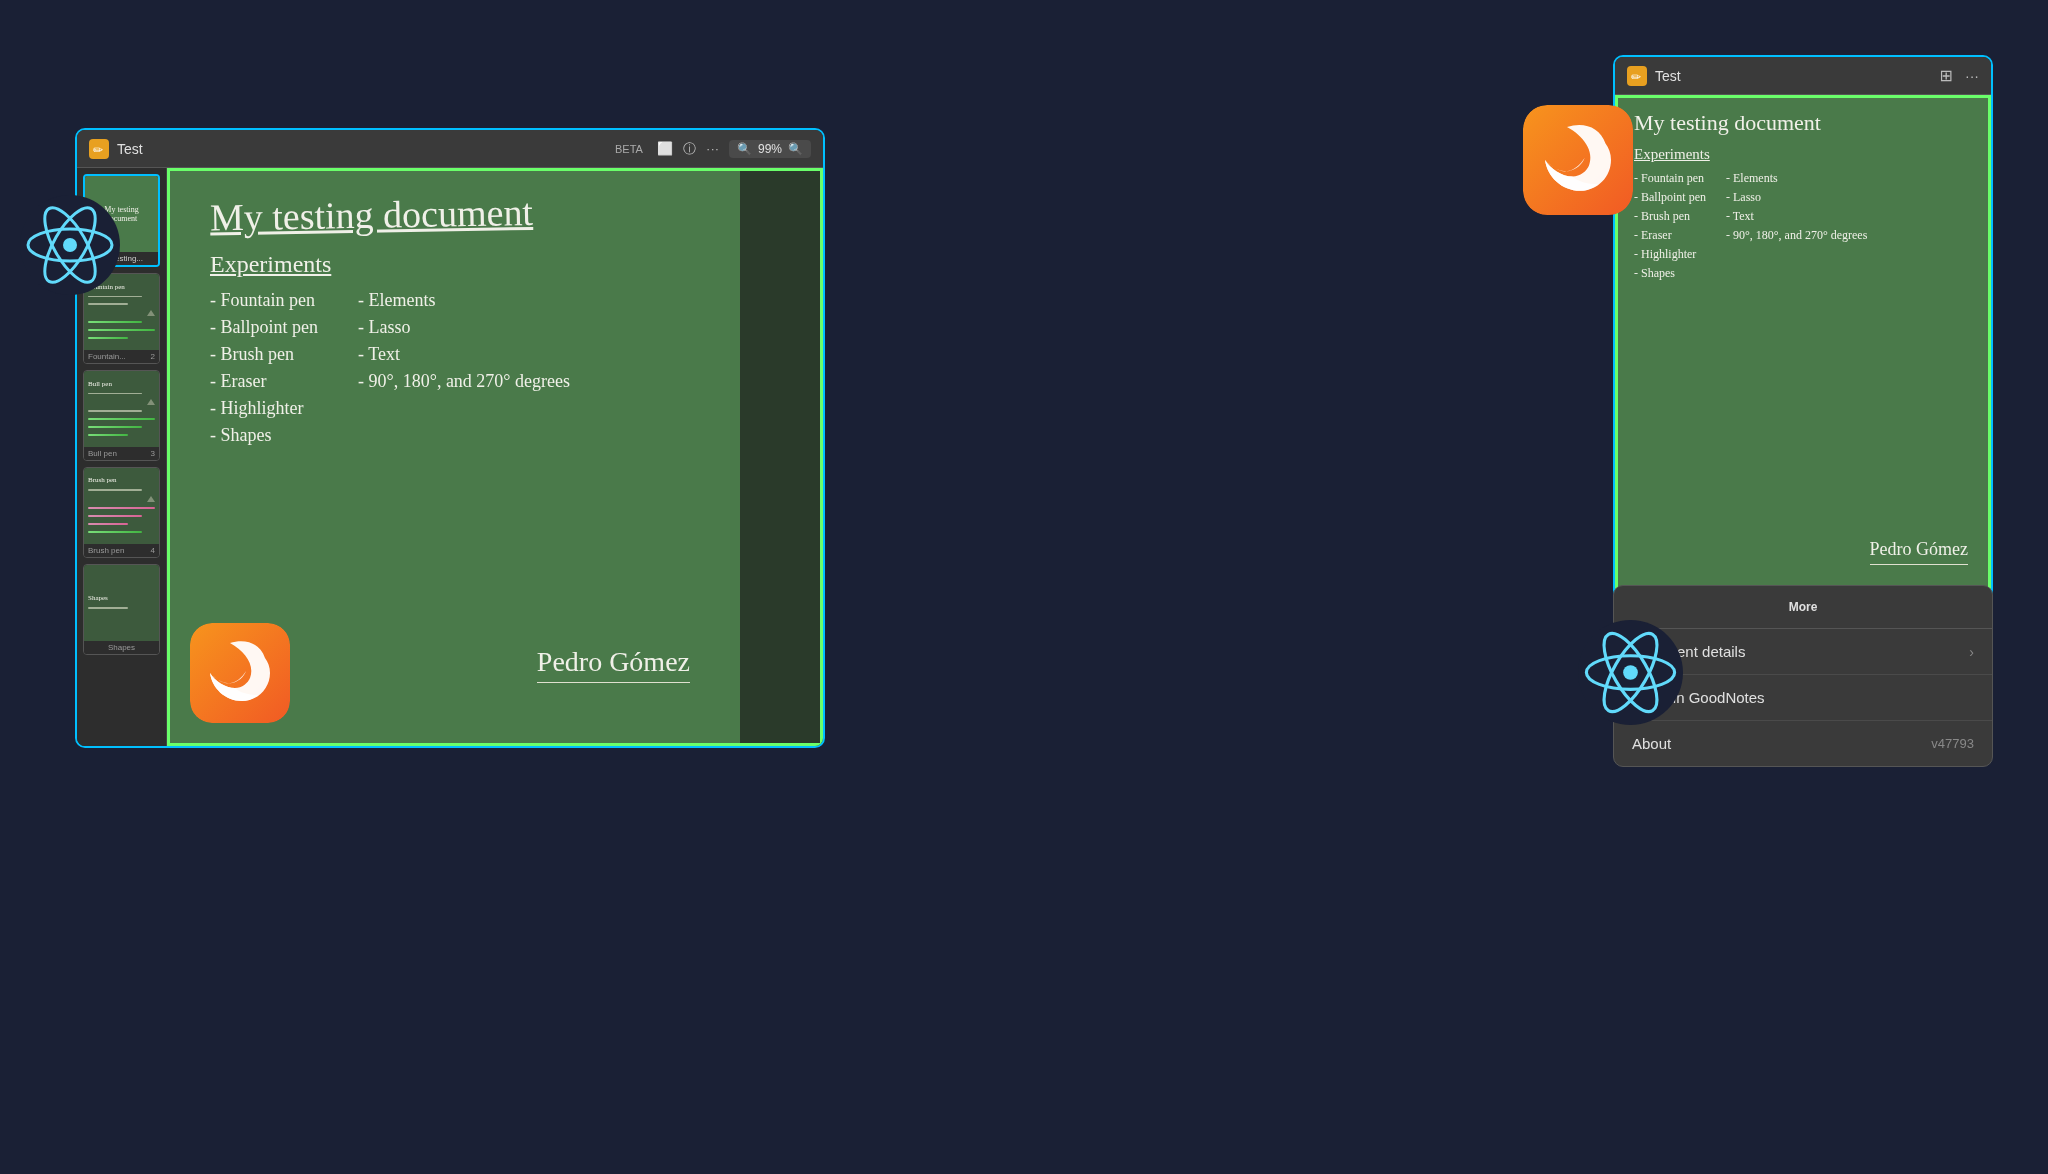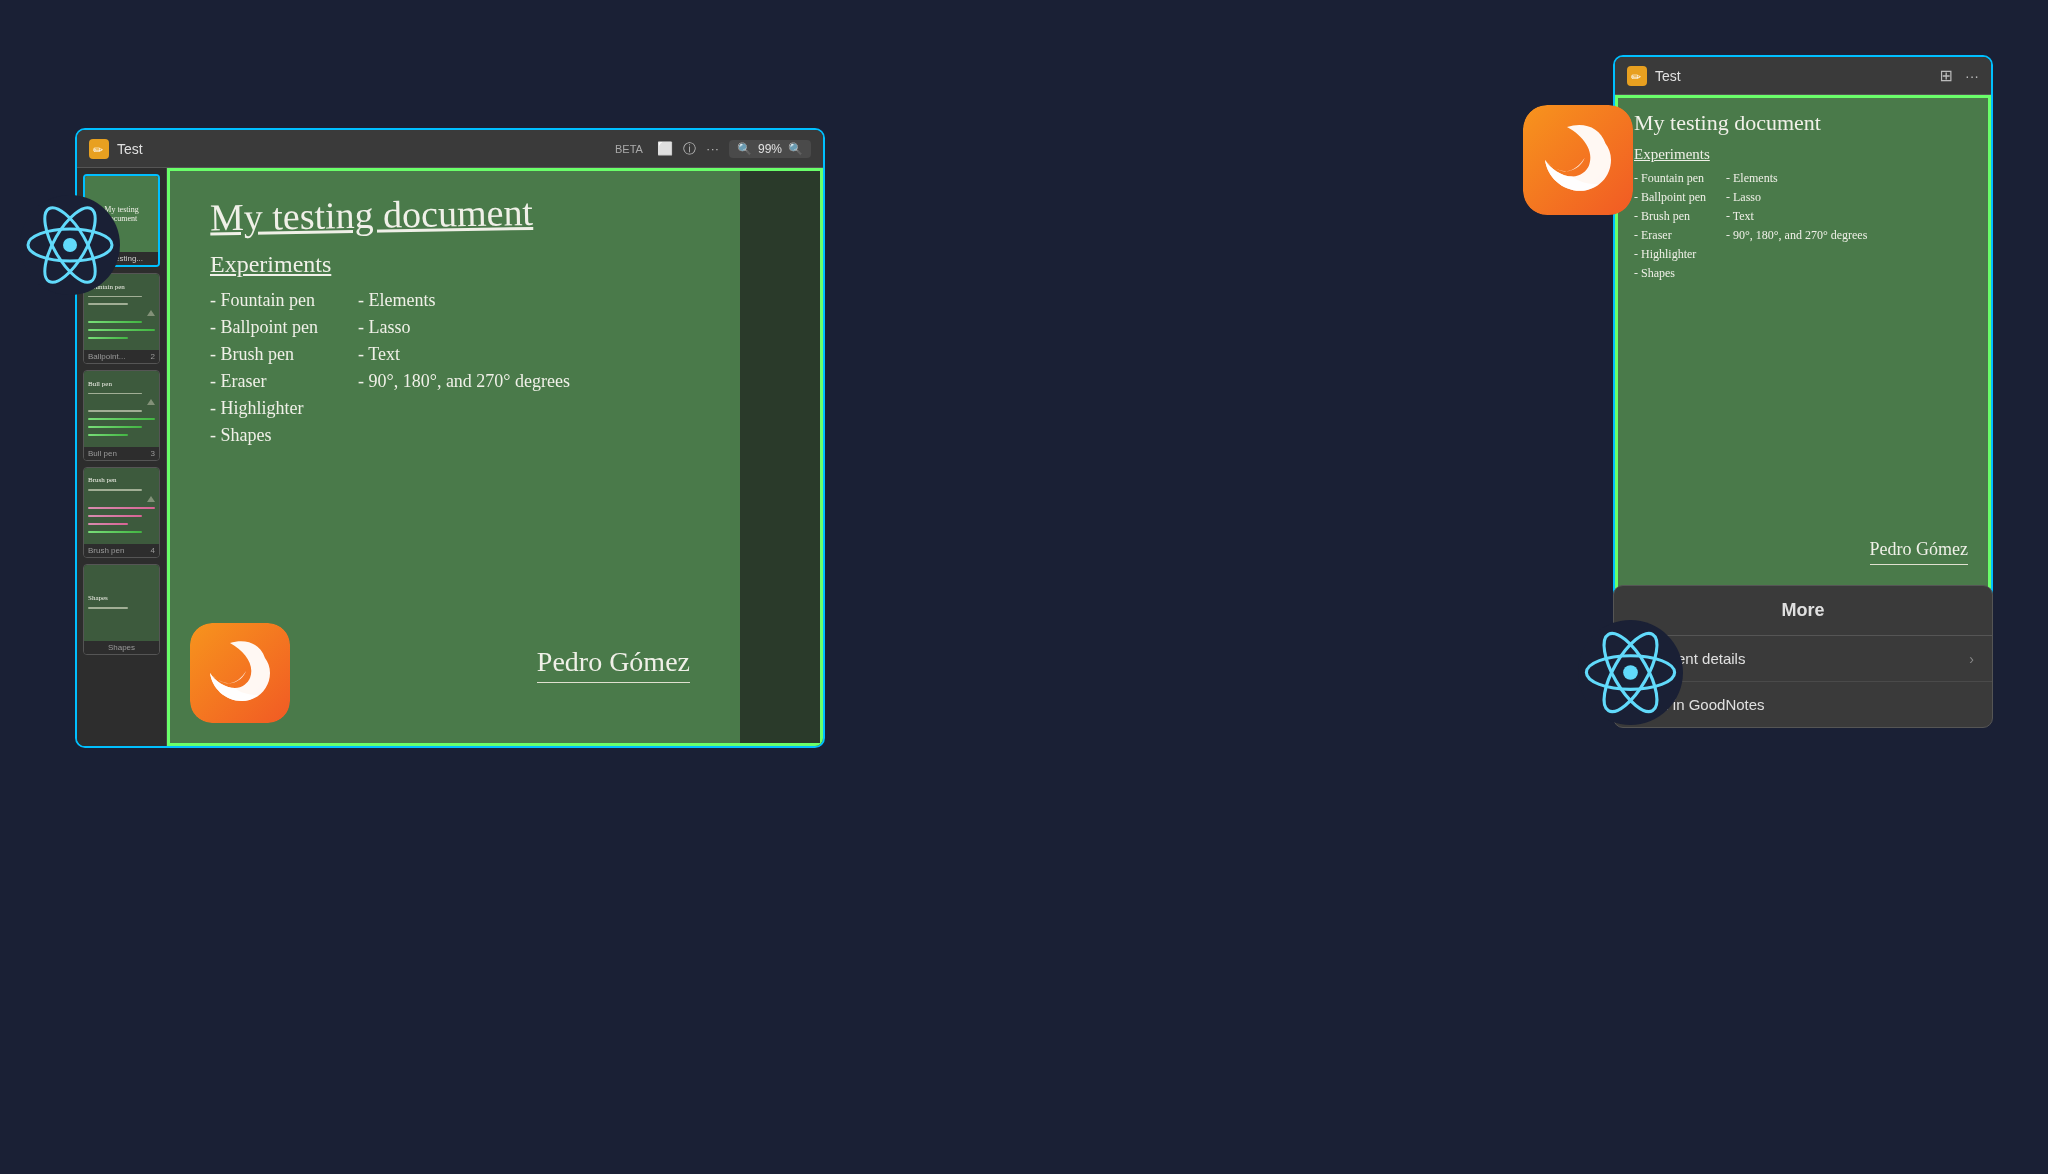--- a/index.html
+++ b/index.html
@@ -328,21 +328,21 @@
       width: 380px;
       background: #3a3a3a;
       border-radius: 10px;
       overflow: hidden;
       border: 1px solid #555;
     }
 
     .more-menu-title {
       text-align: center;
       padding: 14px;
-      font-size: 18px;
+      font-size: 12px;
       color: #e0e0e0;
       font-weight: 600;
       border-bottom: 1px solid #555;
     }
 
     .menu-item {
       display: flex;
       align-items: center;
       justify-content: space-between;
       padding: 14px 18px;
@@ -444,21 +444,21 @@
         <div class="thumb-canvas" style="background:#3d5a3d; flex-direction:column; align-items:flex-start; padding:4px;">
           <div style="font-size:7px;font-family:cursive;color:#f0f0e8;margin-bottom:2px;">Fountain pen</div>
           <div class="squiggle-line white medium" style="height:1.5px;"></div>
           <div class="squiggle-line white short" style="height:1.5px;"></div>
           <div style="width:0;height:0;border-left:4px solid transparent;border-right:4px solid transparent;border-bottom:6px solid rgba(200,200,180,0.5);margin:2px 0;align-self:flex-end;"></div>
           <div class="squiggle-line green medium"></div>
           <div class="squiggle-line green long"></div>
           <div class="squiggle-line green short"></div>
         </div>
         <div class="thumb-label" style="display:flex;justify-content:space-between;font-size:8px;color:#999;">
-          <span>Ballpoint...</span>
+          <span>Fountain...</span>
             <span>2</span>
         </div>
       </div>
 
       <div class="sidebar-thumb">
         <div class="thumb-canvas" style="background:#3d5a3d; flex-direction:column; align-items:flex-start; padding:4px;">
           <div style="font-size:7px;font-family:cursive;color:#f0f0e8;margin-bottom:2px;">Bull pen</div>
           <div class="squiggle-line white medium" style="height:1.5px;"></div>
           <div style="width:0;height:0;border-left:4px solid transparent;border-right:4px solid transparent;border-bottom:6px solid rgba(200,200,180,0.5);margin:2px 0;align-self:flex-end;"></div>
           <div class="squiggle-line white medium" style="height:1.5px;"></div>
@@ -628,13 +628,17 @@
   <div class="menu-item">
     <span>document details</span>
     <span class="chevron-right">›</span>
   </div>
 
   <div class="menu-item">
     <span>Open in GoodNotes</span>
   </div>
 
 
+  <div class="menu-item">
+    <span>About</span>
+    <span class="menu-item-version">v47793</span>
+  </div>
 </div>
 
 </body></html>

